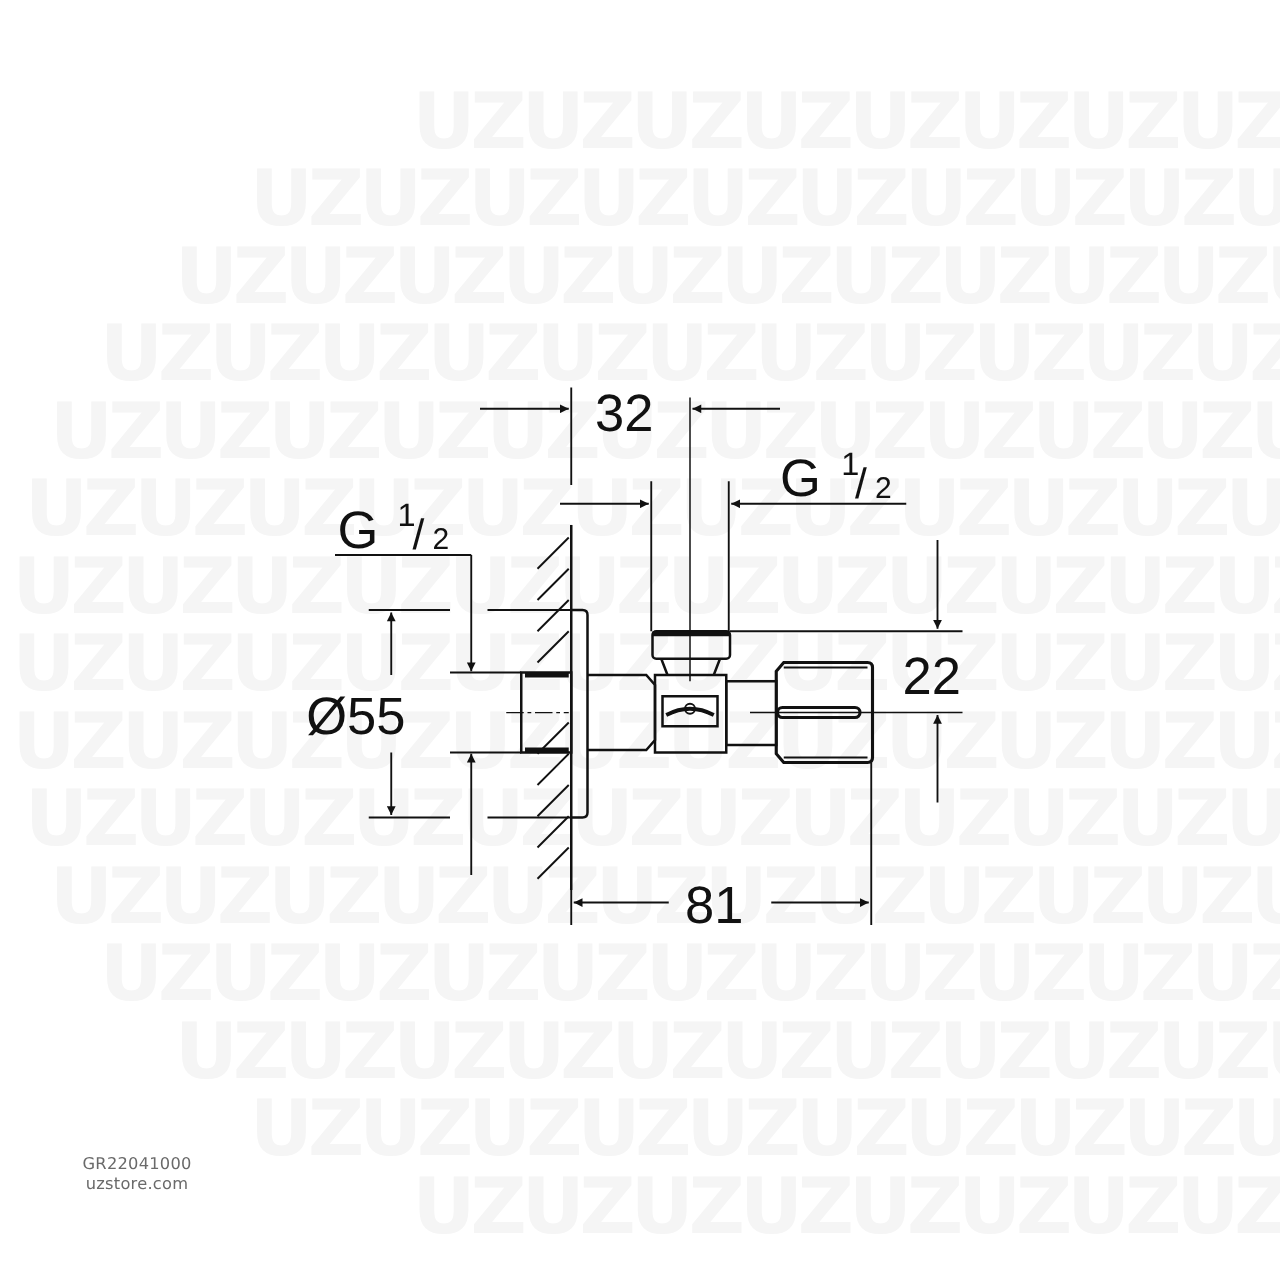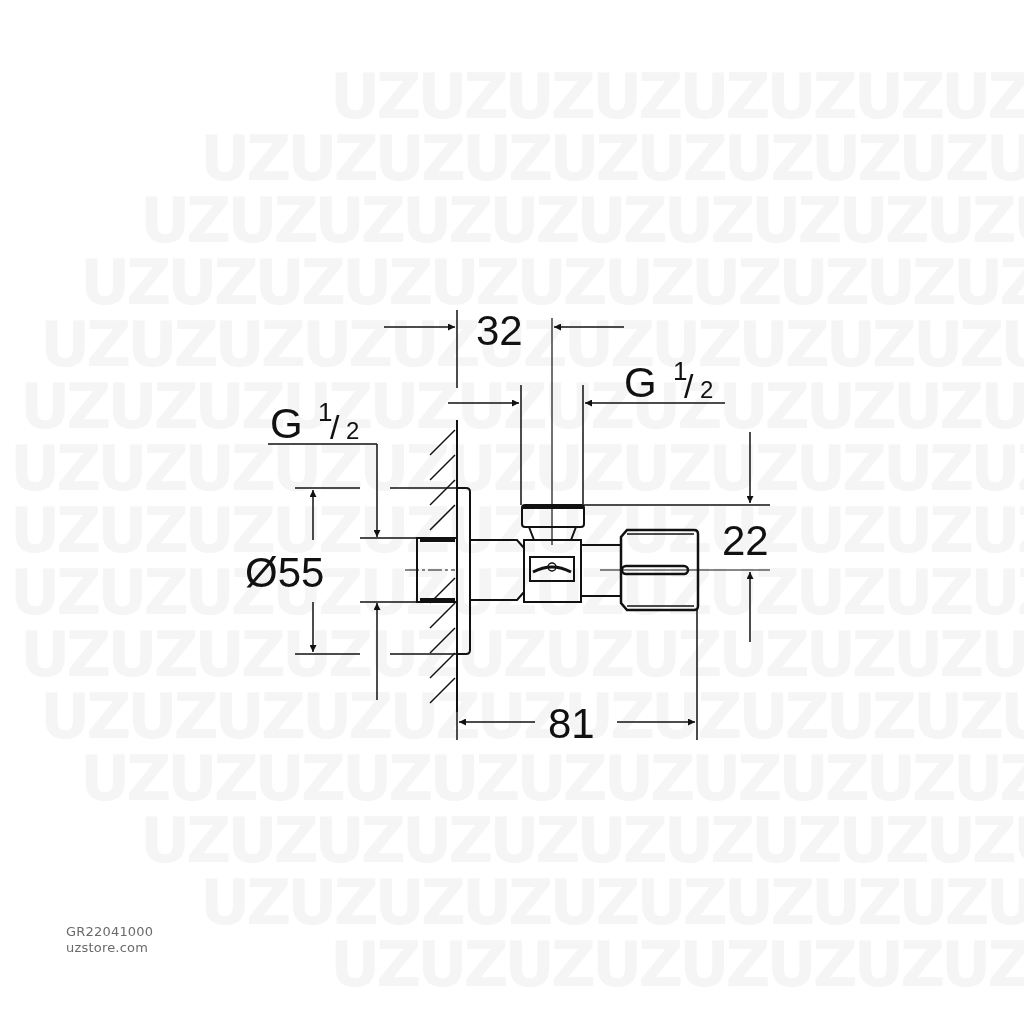--- a/index.html
+++ b/index.html
@@ -2,21 +2,21 @@
 <html><head>
   <meta charset="utf-8">
   <style>
     html, body { margin: 0; padding: 0; background: #ffffff; }
     body { width: 1024px; height: 1024px; position: relative; overflow: hidden; font-family: "Liberation Sans", sans-serif; }
     .watermark { position: absolute; inset: 0; overflow: hidden; pointer-events: none; }
     .watermark-row { position: absolute; left: 0; white-space: nowrap; font-family: "DejaVu Sans", sans-serif; font-weight: bold; font-size: 62px; color: #f5f5f5; letter-spacing: -4px; }
     .drawing { position: absolute; left: 0; top: 0; }
     .dim-text { font-family: "Liberation Sans", sans-serif; fill: #111; }
     .footer { position: absolute; left: 66px; top: 924px; color: #6a6a6a; font-family: "DejaVu Sans", sans-serif; font-size: 13px; line-height: 16px; }
-    .footer div { letter-spacing: 0.2px; }
+    .footer div { letter-spacing: 0.2px; text-align: center; }
   </style>
 </head>
 <body>
 
 <div class="watermark">
   <div class="watermark-row" style="top:60px;left:330px;">UZUZUZUZUZUZUZUZUZUZUZUZUZUZUZUZUZ</div>
   <div class="watermark-row" style="top:122px;left:200px;">UZUZUZUZUZUZUZUZUZUZUZUZUZUZUZUZUZ</div>
   <div class="watermark-row" style="top:184px;left:140px;">UZUZUZUZUZUZUZUZUZUZUZUZUZUZUZUZUZ</div>
   <div class="watermark-row" style="top:246px;left:80px;">UZUZUZUZUZUZUZUZUZUZUZUZUZUZUZUZUZ</div>
   <div class="watermark-row" style="top:308px;left:40px;">UZUZUZUZUZUZUZUZUZUZUZUZUZUZUZUZUZ</div>

